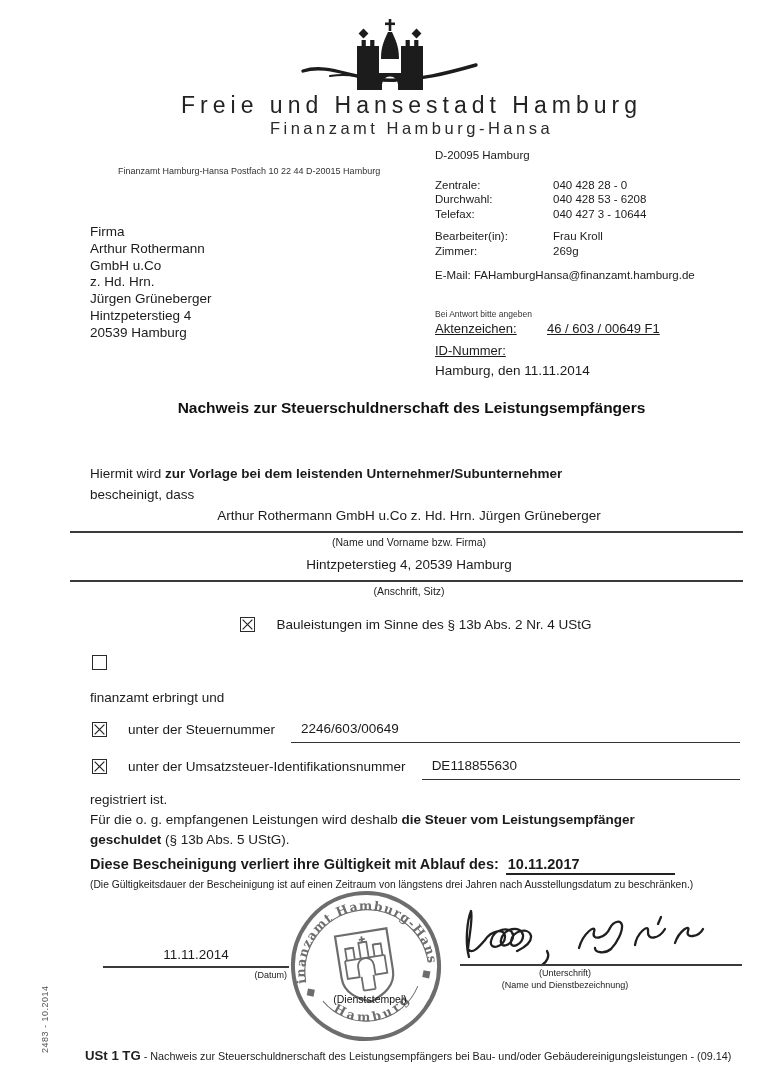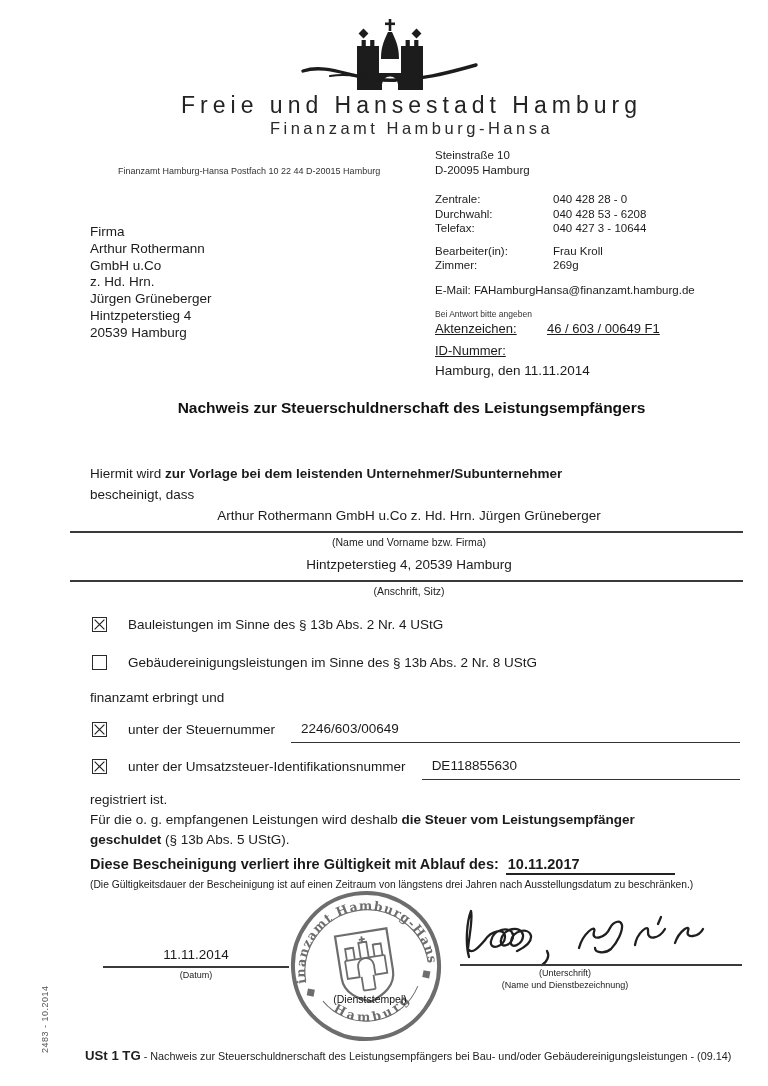--- a/index.html
+++ b/index.html
@@ -34,21 +34,21 @@
   .cbrow .lbl{margin-left:21px;}
   .uline{flex:1;border-bottom:1.6px solid #333;padding:0 0 6px 10px;margin-left:16px;margin-top:-1px;}
   .validity{left:90px;right:28px;display:flex;font-size:14.5px;font-weight:bold;align-items:flex-start;}
   .v-date{border-bottom:2px solid #222;margin-left:7px;padding:0 95px 1px 2px;}
   .vnote{font-size:10.3px;}
   .footer{font-size:10.8px;color:#1e1e1e;}
   .footer .big{font-size:13.2px;font-weight:bold;}
   .sidecode{font-size:9px;color:#555;transform-origin:0 0;transform:rotate(-90deg);letter-spacing:0.5px;}
   .stamp-caption{font-size:10.5px;color:#111;text-align:center;}
   .sigcap{font-size:9px;color:#222;text-align:center;}
-  .datecap{font-size:9px;color:#222;text-align:center;}
+  .datecap{font-size:9px;color:#222;text-align:right;}
 </style>
 </head>
 <body>
 
 <svg class="abs" style="left:300px;top:15px;" width="180" height="75" viewBox="0 0 180 75">
   <g fill="#1c1c1c">
 
     <rect x="60" y="15" width="7" height="7" transform="rotate(45 63.5 18.5)"></rect>
     <rect x="113" y="15" width="7" height="7" transform="rotate(45 116.5 18.5)"></rect>
 
@@ -76,21 +76,20 @@
   <div>Firma</div>
   <div>Arthur Rothermann</div>
   <div>GmbH u.Co</div>
   <div>z. Hd. Hrn.</div>
   <div>Jürgen Grüneberger</div>
   <div>Hintzpeterstieg 4</div>
   <div>20539 Hamburg</div>
 </div>
 
 <div class="abs contact" style="left:435px;top:148px;width:320px;">
-  <div>Steinstraße 10</div>
   <div>D-20095 Hamburg</div>
   <div style="height:15px;"></div>
   <div class="crow">
     <span class="lab">Zentrale:</span>
     <span>040 428 28 - 0</span>
   </div>
   <div class="crow">
     <span class="lab">Durchwahl:</span>
     <span>040 428 53 - 6208</span>
   </div>
@@ -134,34 +133,33 @@
 <div class="abs body-txt" style="left:90px;top:487px;">bescheinigt, dass</div>
 
 <div class="abs body-txt centered" style="top:508px;">Arthur Rothermann GmbH u.Co z. Hd. Hrn. Jürgen Grüneberger</div>
 <div class="hr" style="left:70px;right:25px;top:531px;"></div>
 <div class="abs caption centered" style="top:536px;">(Name und Vorname bzw. Firma)</div>
 
 <div class="abs body-txt centered" style="top:557px;">Hintzpeterstieg 4, 20539 Hamburg</div>
 <div class="hr" style="left:70px;right:25px;top:580px;"></div>
 <div class="abs caption centered" style="top:585px;">(Anschrift, Sitz)</div>
 
-<div class="abs cbrow" style="top:617px;">
+<div class="abs cbrow" style="top:617px;justify-content:center;">
   <div class="cbx" data-checked="true">
     <svg viewBox="0 0 12 12">
         <path d="M1.5,1.5 L10.5,10.5 M10.5,1.5 L1.5,10.5" stroke="#222" stroke-width="1.1" fill="none"></path>
       </svg>
   </div>
   <span class="lbl">Bauleistungen im Sinne des § 13b Abs. 2 Nr. 4 UStG</span>
 </div>
 
 <div class="abs cbrow" style="top:655px;">
   <div class="cbx" data-checked="false">
     
   </div>
-  <span class="lbl">Gebäudereinigungsleistungen im Sinne des § 13b Abs. 2 Nr. 8 UStG</span>
 </div>
 
 <div class="abs body-txt" style="left:90px;top:690px;">finanzamt erbringt und</div>
 
 <div class="abs cbrow" style="top:722px;">
   <div class="cbx" data-checked="true">
     <svg viewBox="0 0 12 12">
         <path d="M1.5,1.5 L10.5,10.5 M10.5,1.5 L1.5,10.5" stroke="#222" stroke-width="1.1" fill="none"></path>
       </svg>
   </div>

